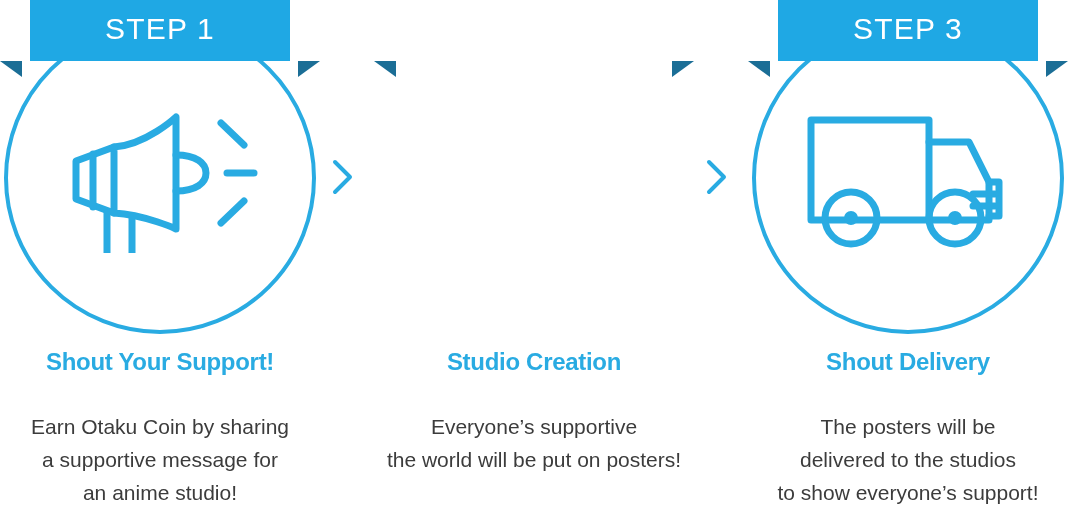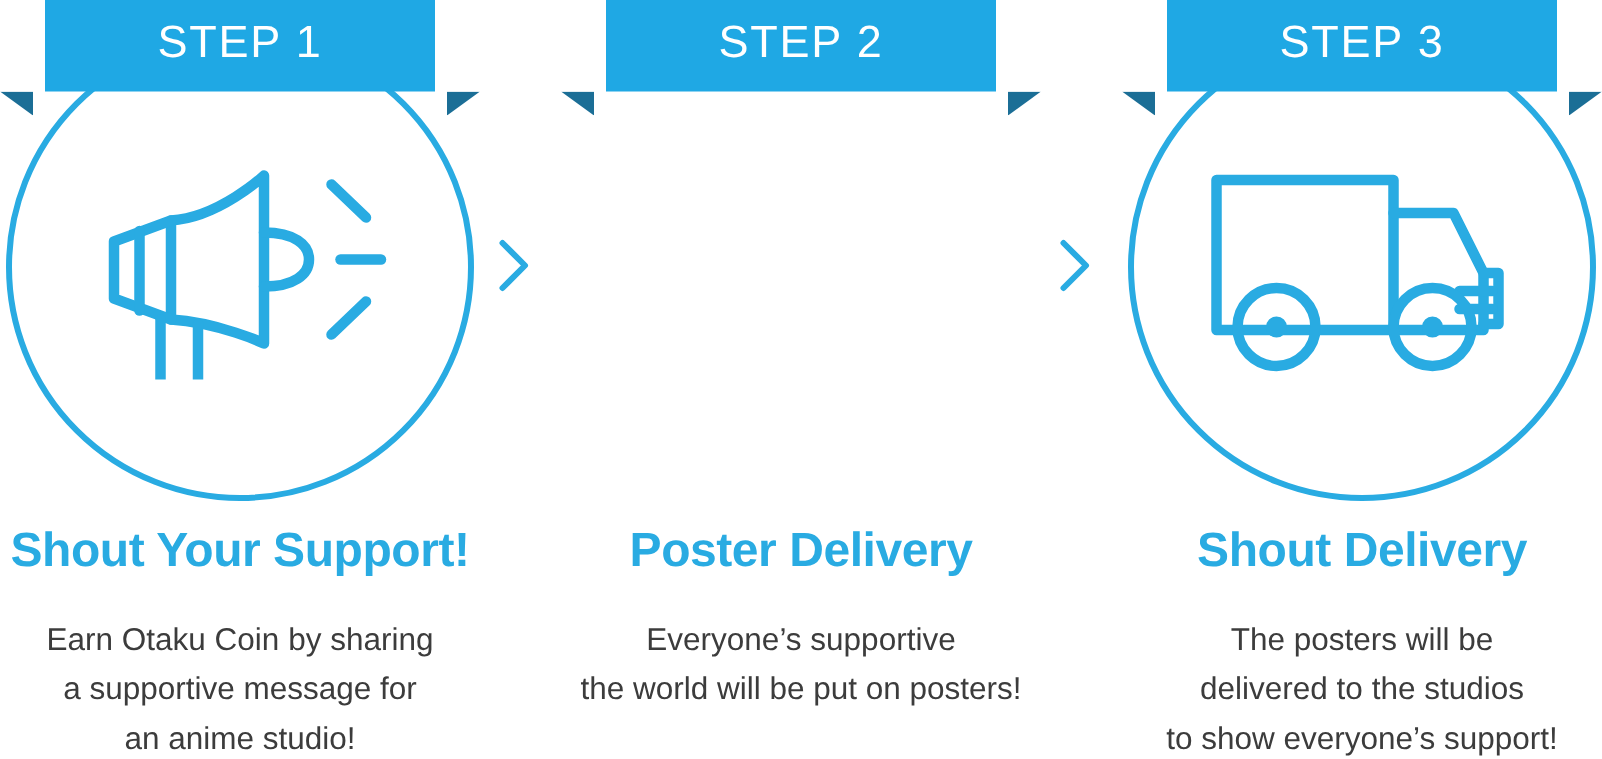--- a/index.html
+++ b/index.html
@@ -98,21 +98,21 @@
   #chevron-1{ left:330px; }
   #chevron-2{ left:704px; }
 
   
   .heading{
     position:absolute;
     left:0; top:348px;
     width:320px;
     text-align:center;
     color:#29ABE2;
-    font-size:32px;
+    font-size:24px;
     font-weight:bold;
     letter-spacing:-0.3px;
     white-space:nowrap;
   }
   .body-text{
     position:absolute;
     left:-10px; top:410px;
     width:340px;
     text-align:center;
     color:#3C3C3C;
@@ -163,27 +163,24 @@
 
   <div class="chevron" id="chevron-1">
     <svg width="26" height="38" viewBox="0 0 26 38" fill="none" stroke="#29ABE2" stroke-width="4" stroke-linecap="round" stroke-linejoin="round">
       <path d="M5 4 L20 19 L5 34"></path>
     </svg>
   </div>
 
   <div class="col" id="col-2">
 
 
-    <div class="banner">
-      <span class="banner-label">STEP 2</span>
-    </div>
     <div class="fold fold-left"></div>
     <div class="fold fold-right"></div>
 
-    <div class="heading">Poster Delivery</div>
+    <div class="heading">Studio Creation</div>
 
     <div class="body-text">
       <span class="ln">Everyone’s supportive</span>
       <span class="ln">the world will be put on posters!</span>
     </div>
   </div>
 
   <div class="chevron" id="chevron-2">
     <svg width="26" height="38" viewBox="0 0 26 38" fill="none" stroke="#29ABE2" stroke-width="4" stroke-linecap="round" stroke-linejoin="round">
       <path d="M5 4 L20 19 L5 34"></path>

